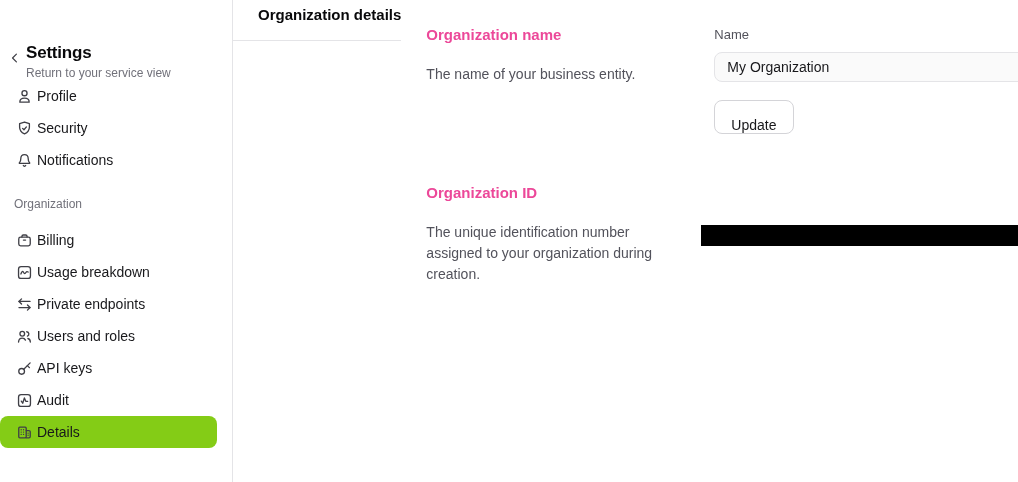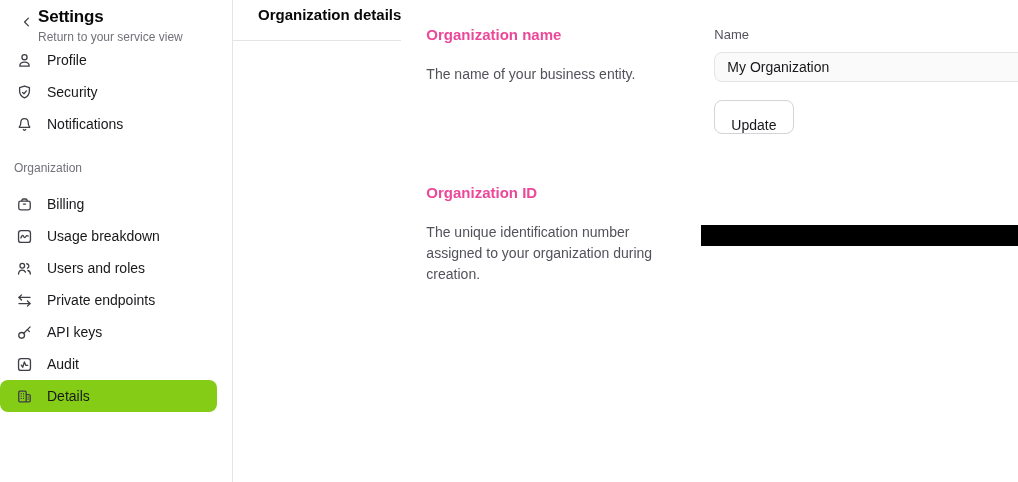--- a/index.html
+++ b/index.html
@@ -15,21 +15,22 @@
   
   .sidebar {
     width: 233px;
     flex: none;
     border-right: 1px solid #e4e4e7;
     background: #ffffff;
   }
   .sidebar-header {
     display: flex;
     align-items: flex-start;
-    padding: 6px 14px 0 16px;
+    padding: 6px 14px 0 4px;
+    margin-top: 36px;
   }
   .back-btn {
     width: 22px; height: 20px;
     margin-top: 7px;
     display: flex; align-items: center; justify-content: center;
     color: #3f3f46;
     cursor: pointer;
     background: none; border: none;
   }
   .sidebar-title {
@@ -48,21 +49,21 @@
   .nav-section-label {
     font-size: 12px;
     color: #71717a;
     margin: 26px 14px 13px;
     line-height: 14px;
   }
   .nav-section-label.second { margin-top: 21px; }
   .nav-item {
     display: flex;
     align-items: center;
-    gap: 14px;
+    gap: 4px;
     height: 32px;
     padding-left: 16px;
     margin-right: 15px;
     border-radius: 8px;
     font-size: 14px;
     color: #18181b;
     cursor: pointer;
   }
   .nav-item.active { background: #84cc16; }
   .nav-icon {
@@ -209,35 +210,35 @@
   </div>
   <div class="nav-item">
     <svg class="nav-icon" viewBox="0 0 16 16" fill="none" stroke="currentColor" stroke-width="1.25" stroke-linecap="round" stroke-linejoin="round">
         <rect x="2.4" y="2.4" width="11.2" height="11.2" rx="2.4"></rect>
         <path d="M4.6 9.4c.9-2.6 1.8-3.2 2.5-1.6.7 1.6 1.5 1.5 2.2.2.5-.9 1.2-1.2 2.1-.5"></path>
       </svg>
     <span>Usage breakdown</span>
   </div>
   <div class="nav-item">
     <svg class="nav-icon" viewBox="0 0 16 16" fill="none" stroke="currentColor" stroke-width="1.25" stroke-linecap="round" stroke-linejoin="round">
+        <path d="m5.2 2.7-2.4 2.4 2.4 2.4"></path>
+        <path d="M2.8 5.1h10.4"></path>
+        <path d="m10.8 8.5 2.4 2.4-2.4 2.4"></path>
+        <path d="M13.2 10.9H2.8"></path>
+      </svg>
+    <span>Private endpoints</span>
+  </div>
+  <div class="nav-item">
+    <svg class="nav-icon" viewBox="0 0 16 16" fill="none" stroke="currentColor" stroke-width="1.25" stroke-linecap="round" stroke-linejoin="round">
         <circle cx="5.9" cy="5.4" r="2.2"></circle>
         <path d="M2.4 13.2c.2-2.3 1.7-3.6 3.5-3.6 1.3 0 2.4.6 3 1.8"></path>
         <path d="M10.1 3.5a2.2 2.2 0 0 1 .7 4.2"></path>
         <path d="M11.2 9.9c1.4.3 2.2 1.5 2.3 3.3"></path>
       </svg>
     <span>Users and roles</span>
-  </div>
-  <div class="nav-item">
-    <svg class="nav-icon" viewBox="0 0 16 16" fill="none" stroke="currentColor" stroke-width="1.25" stroke-linecap="round" stroke-linejoin="round">
-        <path d="m5.2 2.7-2.4 2.4 2.4 2.4"></path>
-        <path d="M2.8 5.1h10.4"></path>
-        <path d="m10.8 8.5 2.4 2.4-2.4 2.4"></path>
-        <path d="M13.2 10.9H2.8"></path>
-      </svg>
-    <span>Private endpoints</span>
   </div>
   <div class="nav-item">
     <svg class="nav-icon" viewBox="0 0 16 16" fill="none" stroke="currentColor" stroke-width="1.25" stroke-linecap="round" stroke-linejoin="round">
         <circle cx="5.3" cy="10.7" r="2.7"></circle>
         <path d="m7.3 8.7 6-6"></path>
         <path d="m10.7 5.3 1.9 1.9"></path>
       </svg>
     <span>API keys</span>
   </div>
   <div class="nav-item">

